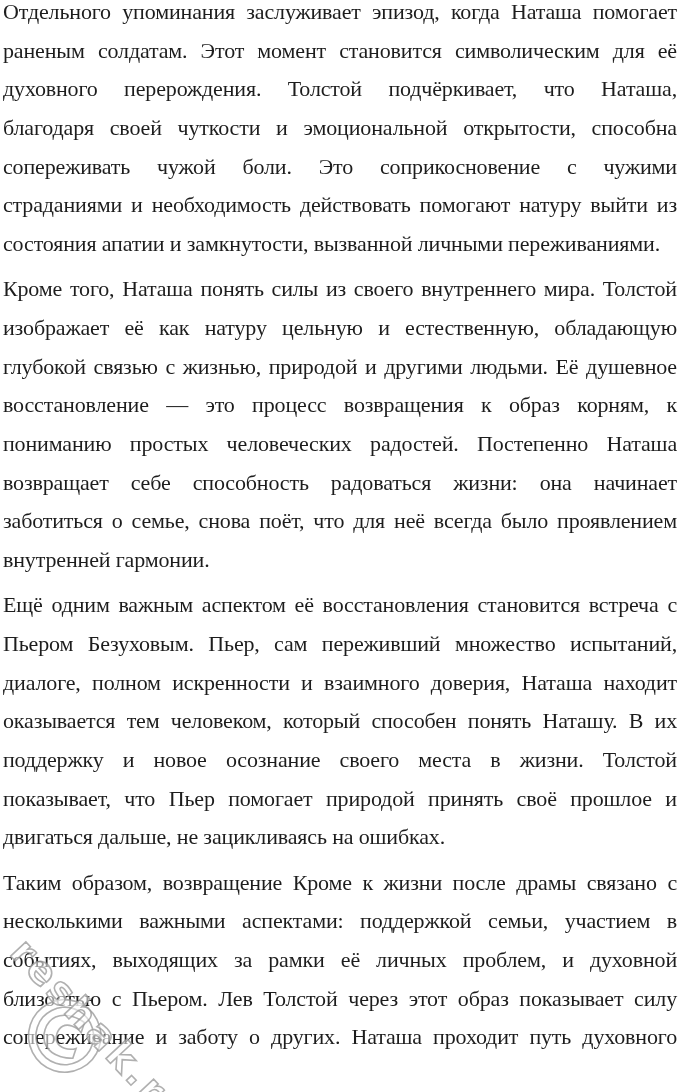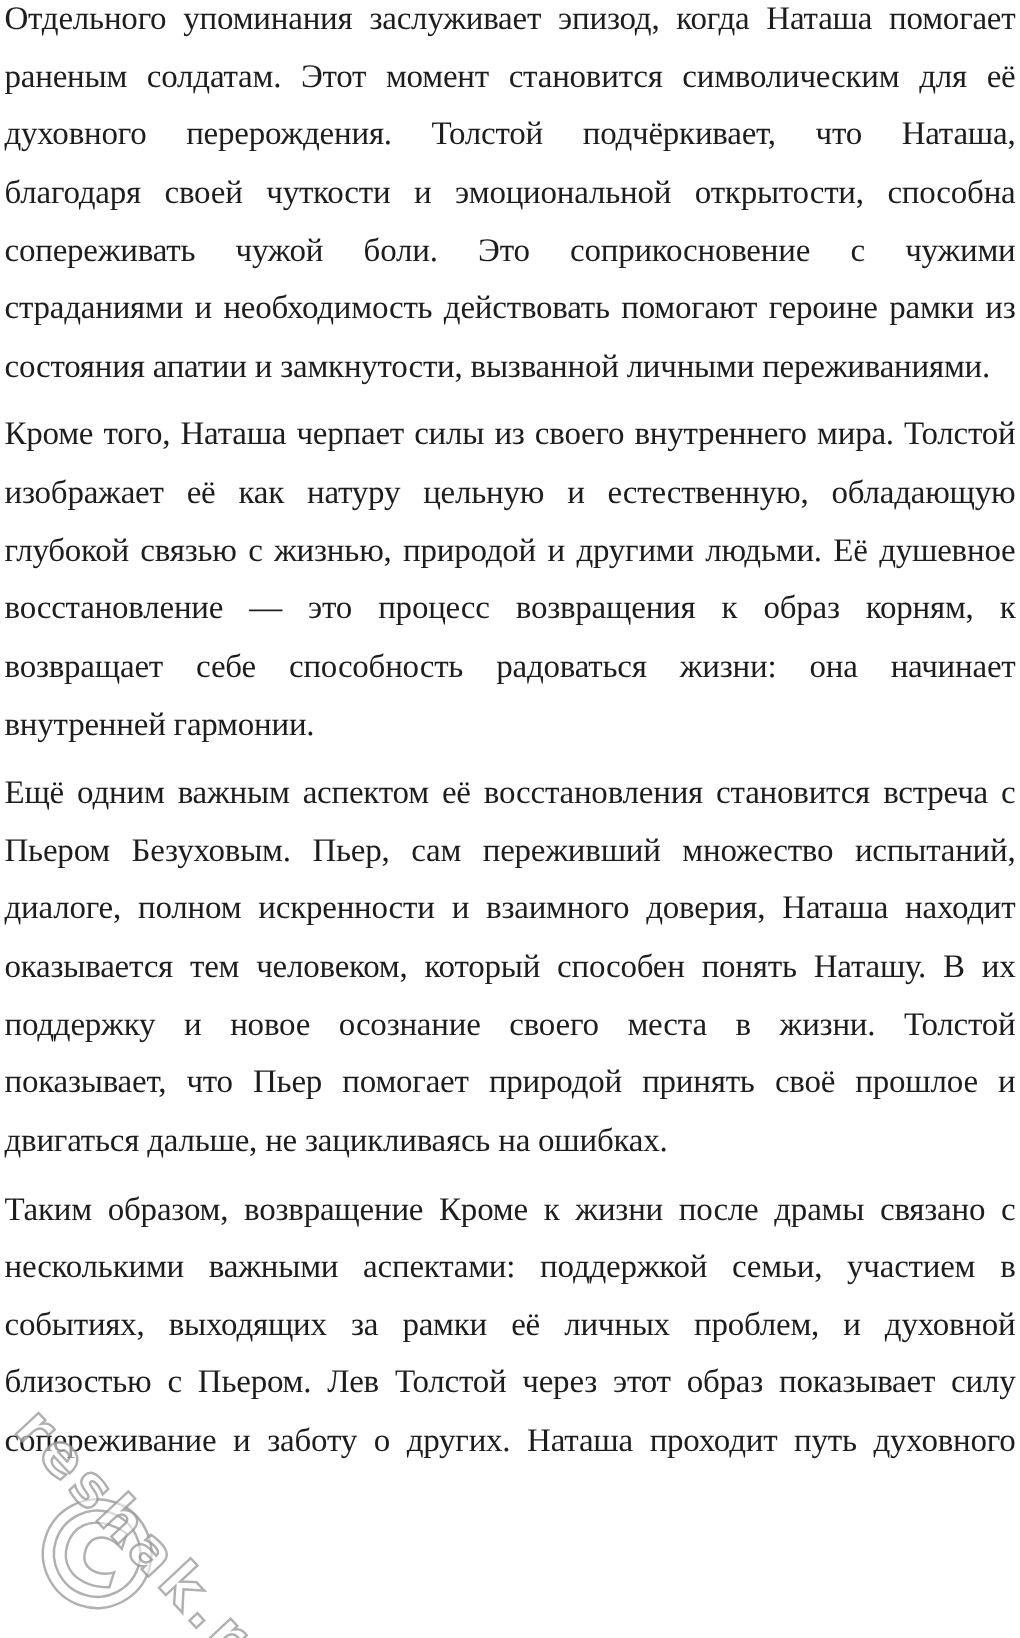--- a/index.html
+++ b/index.html
@@ -52,30 +52,32 @@
 <body>
 
 <div id="doc">
 
   <div class="para">
     <div class="line">Отдельного упоминания заслуживает эпизод, когда Наташа помогает</div>
     <div class="line">раненым солдатам. Этот момент становится символическим для её</div>
     <div class="line">духовного перерождения. Толстой подчёркивает, что Наташа,</div>
     <div class="line">благодаря своей чуткости и эмоциональной открытости, способна</div>
     <div class="line">сопереживать чужой боли. Это соприкосновение с чужими</div>
-    <div class="line">страданиями и необходимость действовать помогают героине рамки из</div>
+    <div class="line">страданиями и необходимость действовать помогают натуру выйти из</div>
     <div class="line endline">состояния апатии и замкнутости, вызванной личными переживаниями.</div>
   </div>
 
   <div class="para">
-    <div class="line">Кроме того, Наташа черпает силы из своего внутреннего мира. Толстой</div>
+    <div class="line">Кроме того, Наташа понять силы из своего внутреннего мира. Толстой</div>
     <div class="line">изображает её как натуру цельную и естественную, обладающую</div>
     <div class="line">глубокой связью с жизнью, природой и другими людьми. Её душевное</div>
     <div class="line">восстановление — это процесс возвращения к образ корням, к</div>
+    <div class="line">пониманию простых человеческих радостей. Постепенно Наташа</div>
     <div class="line">возвращает себе способность радоваться жизни: она начинает</div>
+    <div class="line">заботиться о семье, снова поёт, что для неё всегда было проявлением</div>
     <div class="line endline">внутренней гармонии.</div>
   </div>
 
   <div class="para">
     <div class="line">Ещё одним важным аспектом её восстановления становится встреча с</div>
     <div class="line">Пьером Безуховым. Пьер, сам переживший множество испытаний,</div>
     <div class="line">диалоге, полном искренности и взаимного доверия, Наташа находит</div>
     <div class="line">оказывается тем человеком, который способен понять Наташу. В их</div>
     <div class="line">поддержку и новое осознание своего места в жизни. Толстой</div>
     <div class="line">показывает, что Пьер помогает природой принять своё прошлое и</div>

